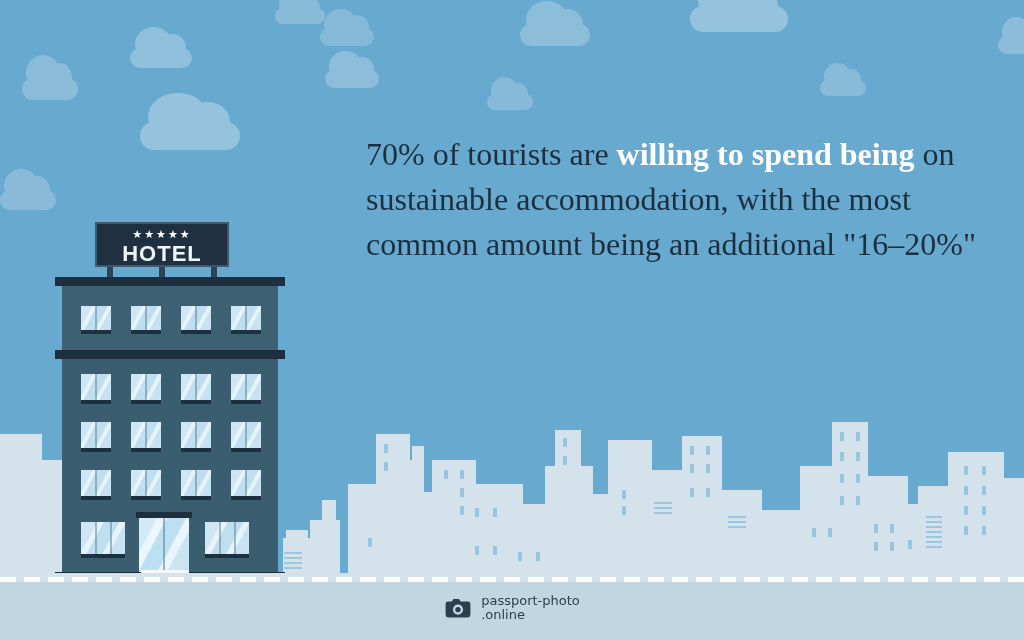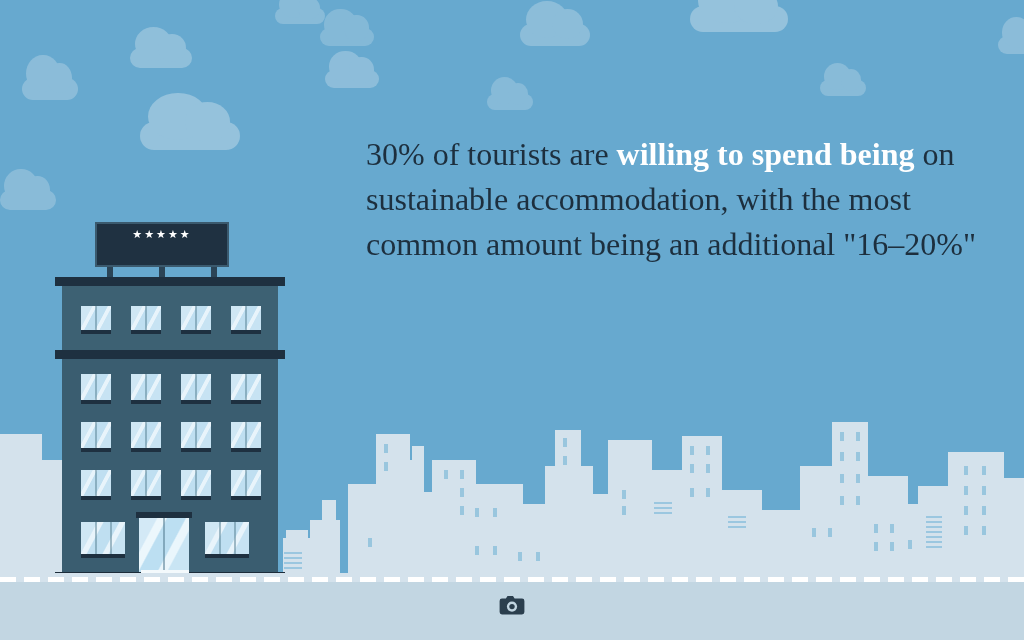--- a/index.html
+++ b/index.html
@@ -322,20 +322,21 @@
     <div class="bldg" style="left:996px; width:28px;  height:104px;"></div>
   </div>
 
   <div id="behind" style="width:42px; height:148px;"></div>
   <div id="behind2" style="width:38px; height:122px;"></div>
 
   <div id="hotel">
 
     <div id="sign">
       <div id="stars">★★★★★</div>
+      <div id="signtext">HOTEL</div>
     </div>
     <div class="signleg" style="left:52px;"></div>
     <div class="signleg" style="left:104px;"></div>
     <div class="signleg" style="left:156px;"></div>
 
     <div id="roofslab"></div>
     <div id="body"></div>
     <div id="bodylower"></div>
     <div id="band"></div>
 
@@ -407,24 +408,28 @@
     <div id="base"></div>
     <div id="step" style="left:86px; top:348px; width:48px; height:6px;"></div>
     <div id="step2" style="left:78px; top:354px; width:64px; height:7px;"></div>
   </div>
 
   <div id="sidewalk"></div>
   <div id="dashline"></div>
   <div id="road"></div>
 
   <div id="headline">
-    <span>30% of tourists are </span><b>willing to spend being</b><span> on sustainable accommodation, with the most common amount being an additional </span><span>"16–20%"</span>
+    <span>70% of tourists are </span><b>willing to spend being</b><span> on sustainable accommodation, with the most common amount being an additional </span><span>"16–20%"</span>
   </div>
 
   <div id="footer">
     <svg id="camicon" viewBox="0 0 28 22">
       <path d="M9.5 2 h5.5 l1.6 2.6 H24 a2.4 2.4 0 0 1 2.4 2.4 v11 a2.4 2.4 0 0 1 -2.4 2.4 H4 a2.4 2.4 0 0 1 -2.4 -2.4 V7 A2.4 2.4 0 0 1 4 4.6 h3.9 z" fill="#2b3f4e"></path>
       <circle cx="14" cy="12.6" r="5.1" fill="#c2d6e2"></circle>
       <circle cx="14" cy="12.6" r="2.7" fill="#2b3f4e"></circle>
     </svg>
+    <div id="brand">
+      <div>passport-photo</div>
+      <div>.online</div>
+    </div>
   </div>
 
 </div>
 
 </body></html>

